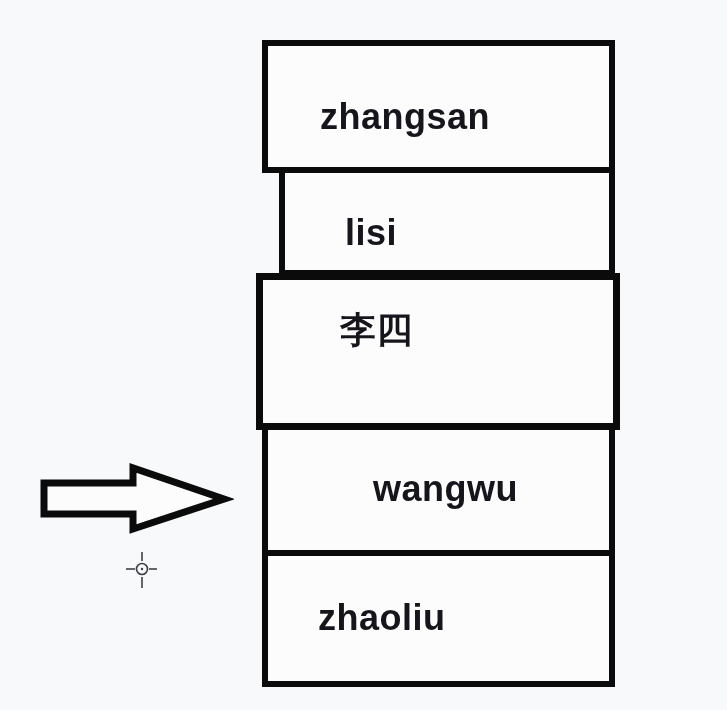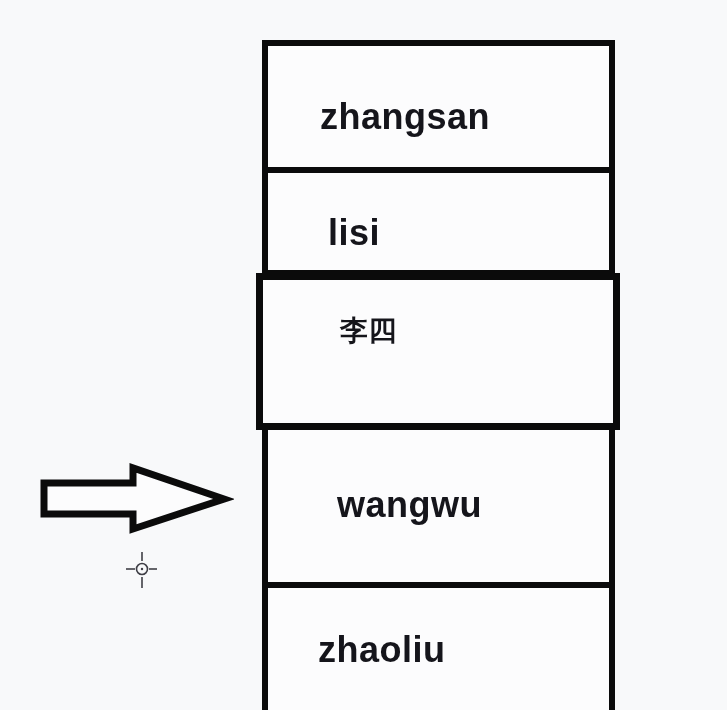--- a/index.html
+++ b/index.html
@@ -24,42 +24,42 @@
   }
   .box {
     box-sizing: border-box;
     border: 6px solid #0b0b0b;
     background: #fcfcfd;
     display: flex;
     align-items: center;
     position: relative;
   }
   .box1 { height: 133px; }
-  .box2 { height: 109px; margin-top: -6px; }
+  .box2 { height: 109px; margin-top: -6px; margin-left: 17px; }
   .box3 {
     height: 157px;
     margin-top: -3px;
     margin-left: -6px;
     width: calc(100% + 11px);
     border-width: 7px;
     z-index: 2;
   }
-  .box4 { height: 165px; margin-top: -7px; }
+  .box4 { height: 133px; margin-top: -7px; padding-left: 36px; }
   .box5 { height: 137px; margin-top: -6px; }
   .box-label {
     font-weight: bold;
     font-size: 36px;
     letter-spacing: 0.5px;
     color: #15151b;
     position: relative;
     white-space: nowrap;
   }
   .box1 .box-label { padding-left: 52px; top: 10px; }
   .box2 .box-label { padding-left: 60px; top: 11px; }
-  .box3 .box-label { padding-left: 77px; top: -21px; font-size: 28px; }
+  .box3 .box-label { padding-left: 77px; top: -21px; font-size: 36px; }
   .box4 .box-label { padding-left: 69px; top: -1px; }
   .box5 .box-label { padding-left: 50px; top: -1px; }
   .arrow-svg {
     position: absolute;
     left: 38px;
     top: 458px;
     width: 196px;
     height: 82px;
   }
   .crosshair-svg {

